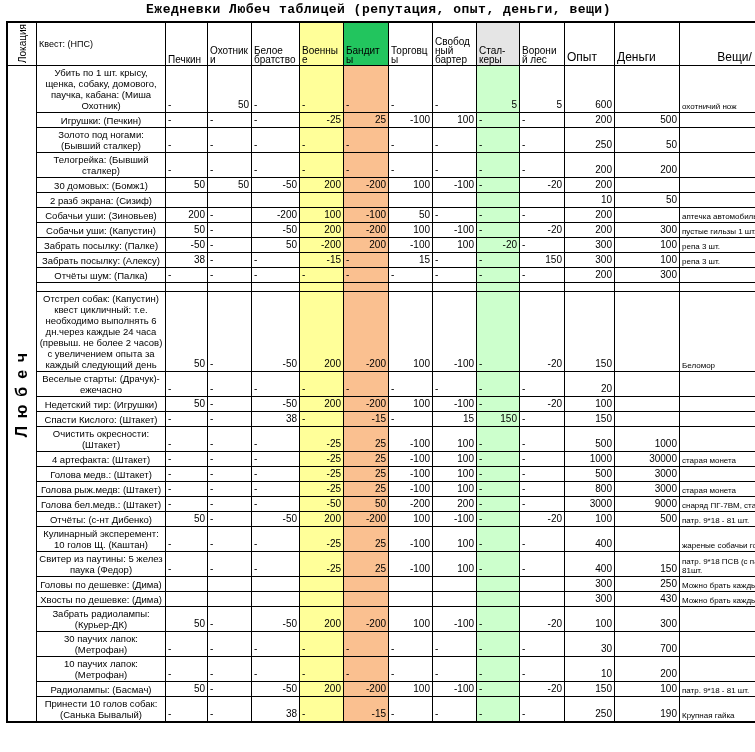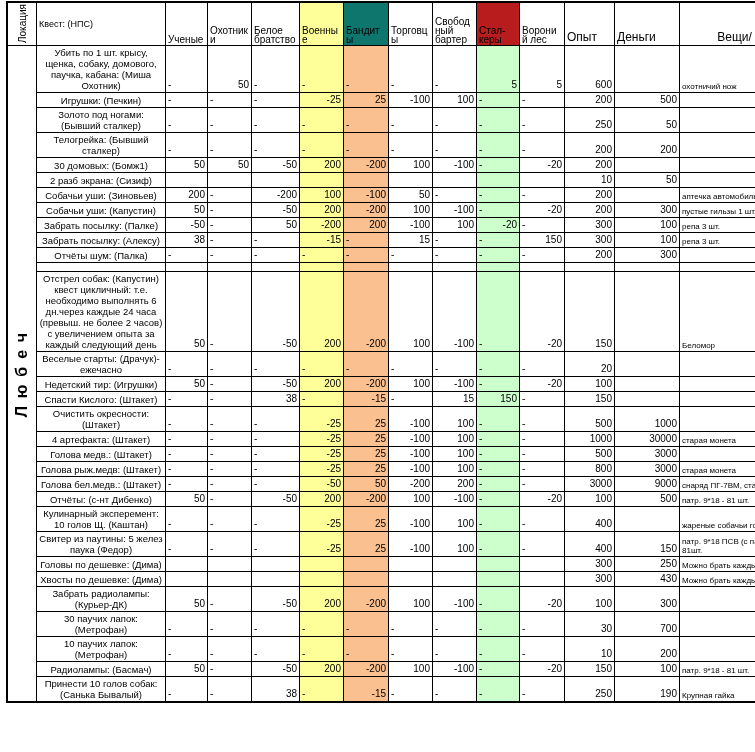--- a/index.html
+++ b/index.html
@@ -42,33 +42,34 @@
   }
   td.loc{text-align:center;vertical-align:middle;}
   .loc-label{font-weight:bold;font-size:16px;letter-spacing:8px;}
   tr{height:15px;}
   tr.spacer{height:9px;}
 </style>
 </head>
 <body>
 
 <div class="page">
+  <div class="title">Ежедневки Любеч таблицей (репутация, опыт, деньги, вещи)</div>
   <table>
     <thead>
         <tr>
           <th class="mid center" style="width: 24px;"><span class="vert">Локация</span></th>
           <th class="mid" style="width: 124px; font-size: 9px;"><span>Квест: (НПС)</span></th>
-          <th style="width: 37px;"><span>Ученые</span></th>
+          <th style="width: 37px;"><span>Печкин</span></th>
           <th style="width: 39px;"><span>Охотники</span></th>
           <th style="width: 43px;"><span>Белое братство</span></th>
           <th style="width: 39px; background: rgb(255, 255, 153);"><span>Военные</span></th>
-          <th style="width: 40px; background: #0f766e;"><span>Бандиты</span></th>
+          <th style="width: 40px; background: #22c55e;"><span>Бандиты</span></th>
           <th style="width: 39px;"><span>Торговцы</span></th>
           <th style="width: 39px; margin-left: 17px;"><span>Свободный бартер</span></th>
-          <th style="width: 38px; background: #b91c1c;"><span>Стал-керы</span></th>
+          <th style="width: 38px; background: #e5e5e5;"><span>Стал-керы</span></th>
           <th style="width: 40px;"><span>Вороний лес</span></th>
           <th class="big" style="width: 45px;"><span>Опыт</span></th>
           <th class="big" style="width: 60px;"><span>Деньги</span></th>
           <th class="big center" style="width: 128px;"><span>Вещи/ Лут</span></th>
         </tr>
       </thead>
     <tbody>
         <tr>
           <td rowspan="31" class="loc"><span class="vert loc-label">Любеч</span></td>
           <td class="q">Убить по 1 шт. крысу, щенка, собаку, домового, паучка, кабана: (Миша Охотник)</td>

